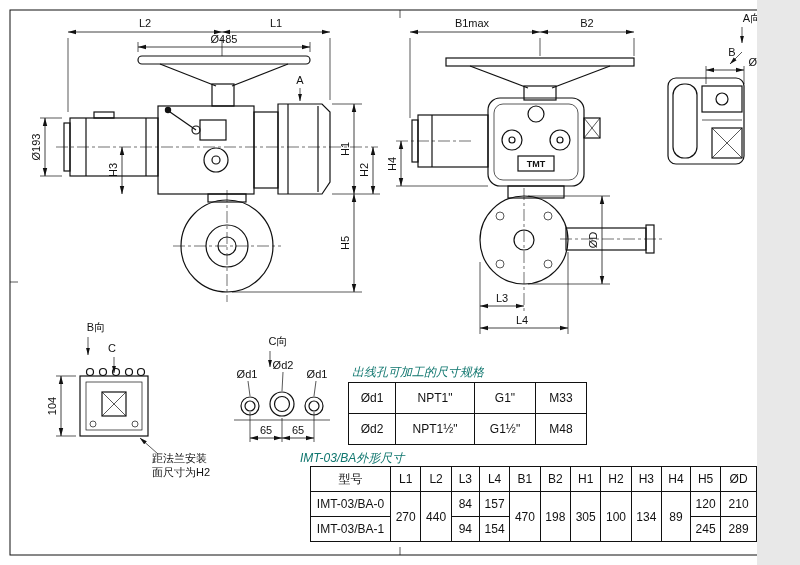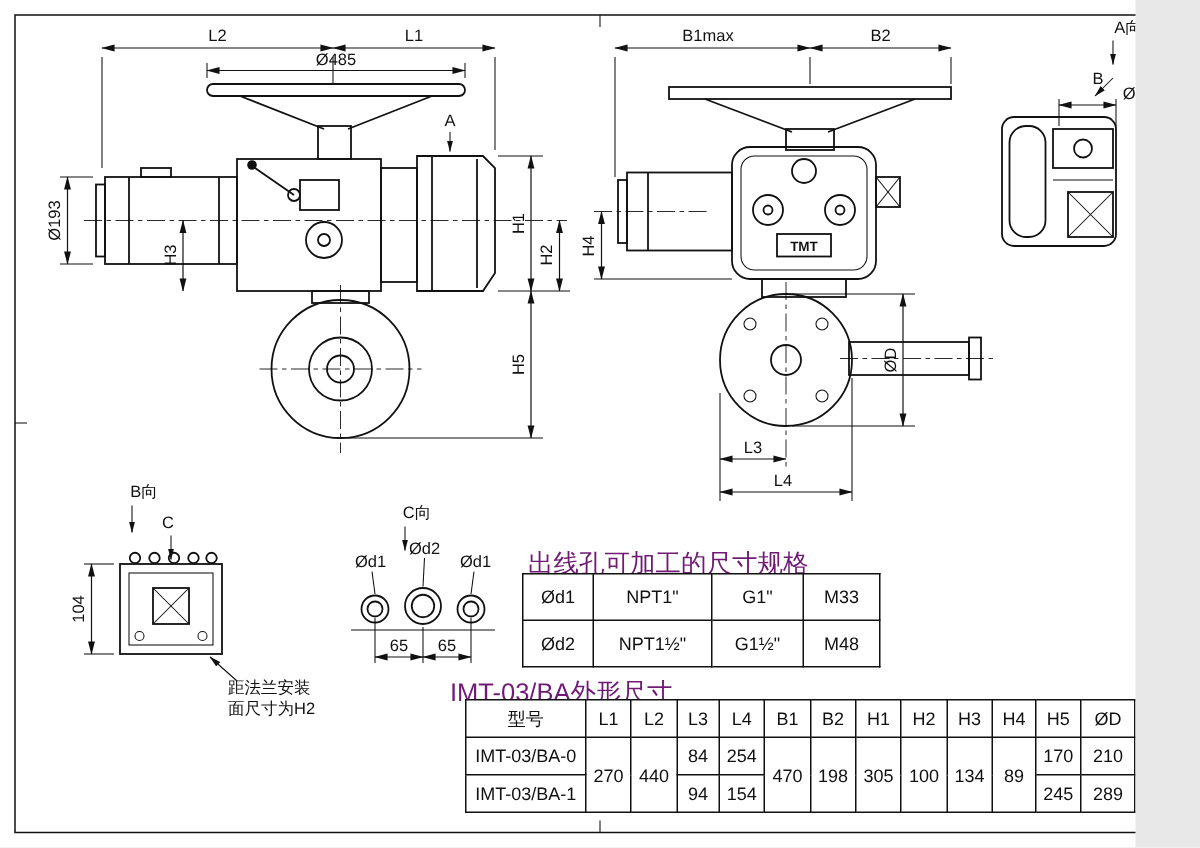--- a/index.html
+++ b/index.html
@@ -7,21 +7,21 @@
   #drawing{position:absolute;left:0;top:0;display:block;}
   svg text{font-size:11px;fill:#111;font-family:"Liberation Sans","DejaVu Sans",sans-serif;}
   .obj{stroke:#111;stroke-width:1.2;fill:none;}
   .thin{stroke:#111;stroke-width:0.7;fill:none;}
   .dim{stroke:#111;stroke-width:0.8;fill:none;}
   .cl{stroke:#111;stroke-width:0.6;fill:none;stroke-dasharray:12 3 3 3;}
   .tbl{position:absolute;border-collapse:collapse;background:#fff;}
   .tbl td{border:1px solid #111;text-align:center;font-size:12px;color:#111;padding:0 2px;}
   #threadTable td{height:30px;}
   #dimTable td{height:24px;}
-  .tbl-title{position:absolute;font-size:17px;color:#701a75;white-space:nowrap;}
+  .tbl-title{position:absolute;font-size:12px;color:#0f766e;white-space:nowrap;font-style:italic;}
 </style>
 </head>
 <body>
 
 <div id="page">
 
 <svg id="drawing" width="800" height="565" viewBox="0 0 800 565">
   <defs>
     <marker id="ar" viewBox="0 0 10 6" refX="9.5" refY="3" markerWidth="11" markerHeight="7" orient="auto-start-reverse">
       <path d="M0,0.4 L10,3 L0,5.6 Z" fill="#111"></path>
@@ -283,28 +283,28 @@
       <td style="width:28px">H3</td>
       <td style="width:28px">H4</td>
       <td style="width:28px">H5</td>
       <td style="width:36px">ØD</td>
     </tr>
     <tr>
       <td>IMT-03/BA-0</td>
       <td rowspan="2">270</td>
       <td rowspan="2">440</td>
       <td>84</td>
-      <td>254</td>
+      <td>157</td>
       <td rowspan="2">470</td>
       <td rowspan="2">198</td>
       <td rowspan="2">305</td>
       <td rowspan="2">100</td>
       <td rowspan="2">134</td>
       <td rowspan="2">89</td>
-      <td>170</td>
+      <td>120</td>
       <td>210</td>
     </tr>
     <tr>
       <td>IMT-03/BA-1</td>
       <td>94</td>
       <td>154</td>
       <td>245</td>
       <td>289</td>
     </tr>
   </tbody>

